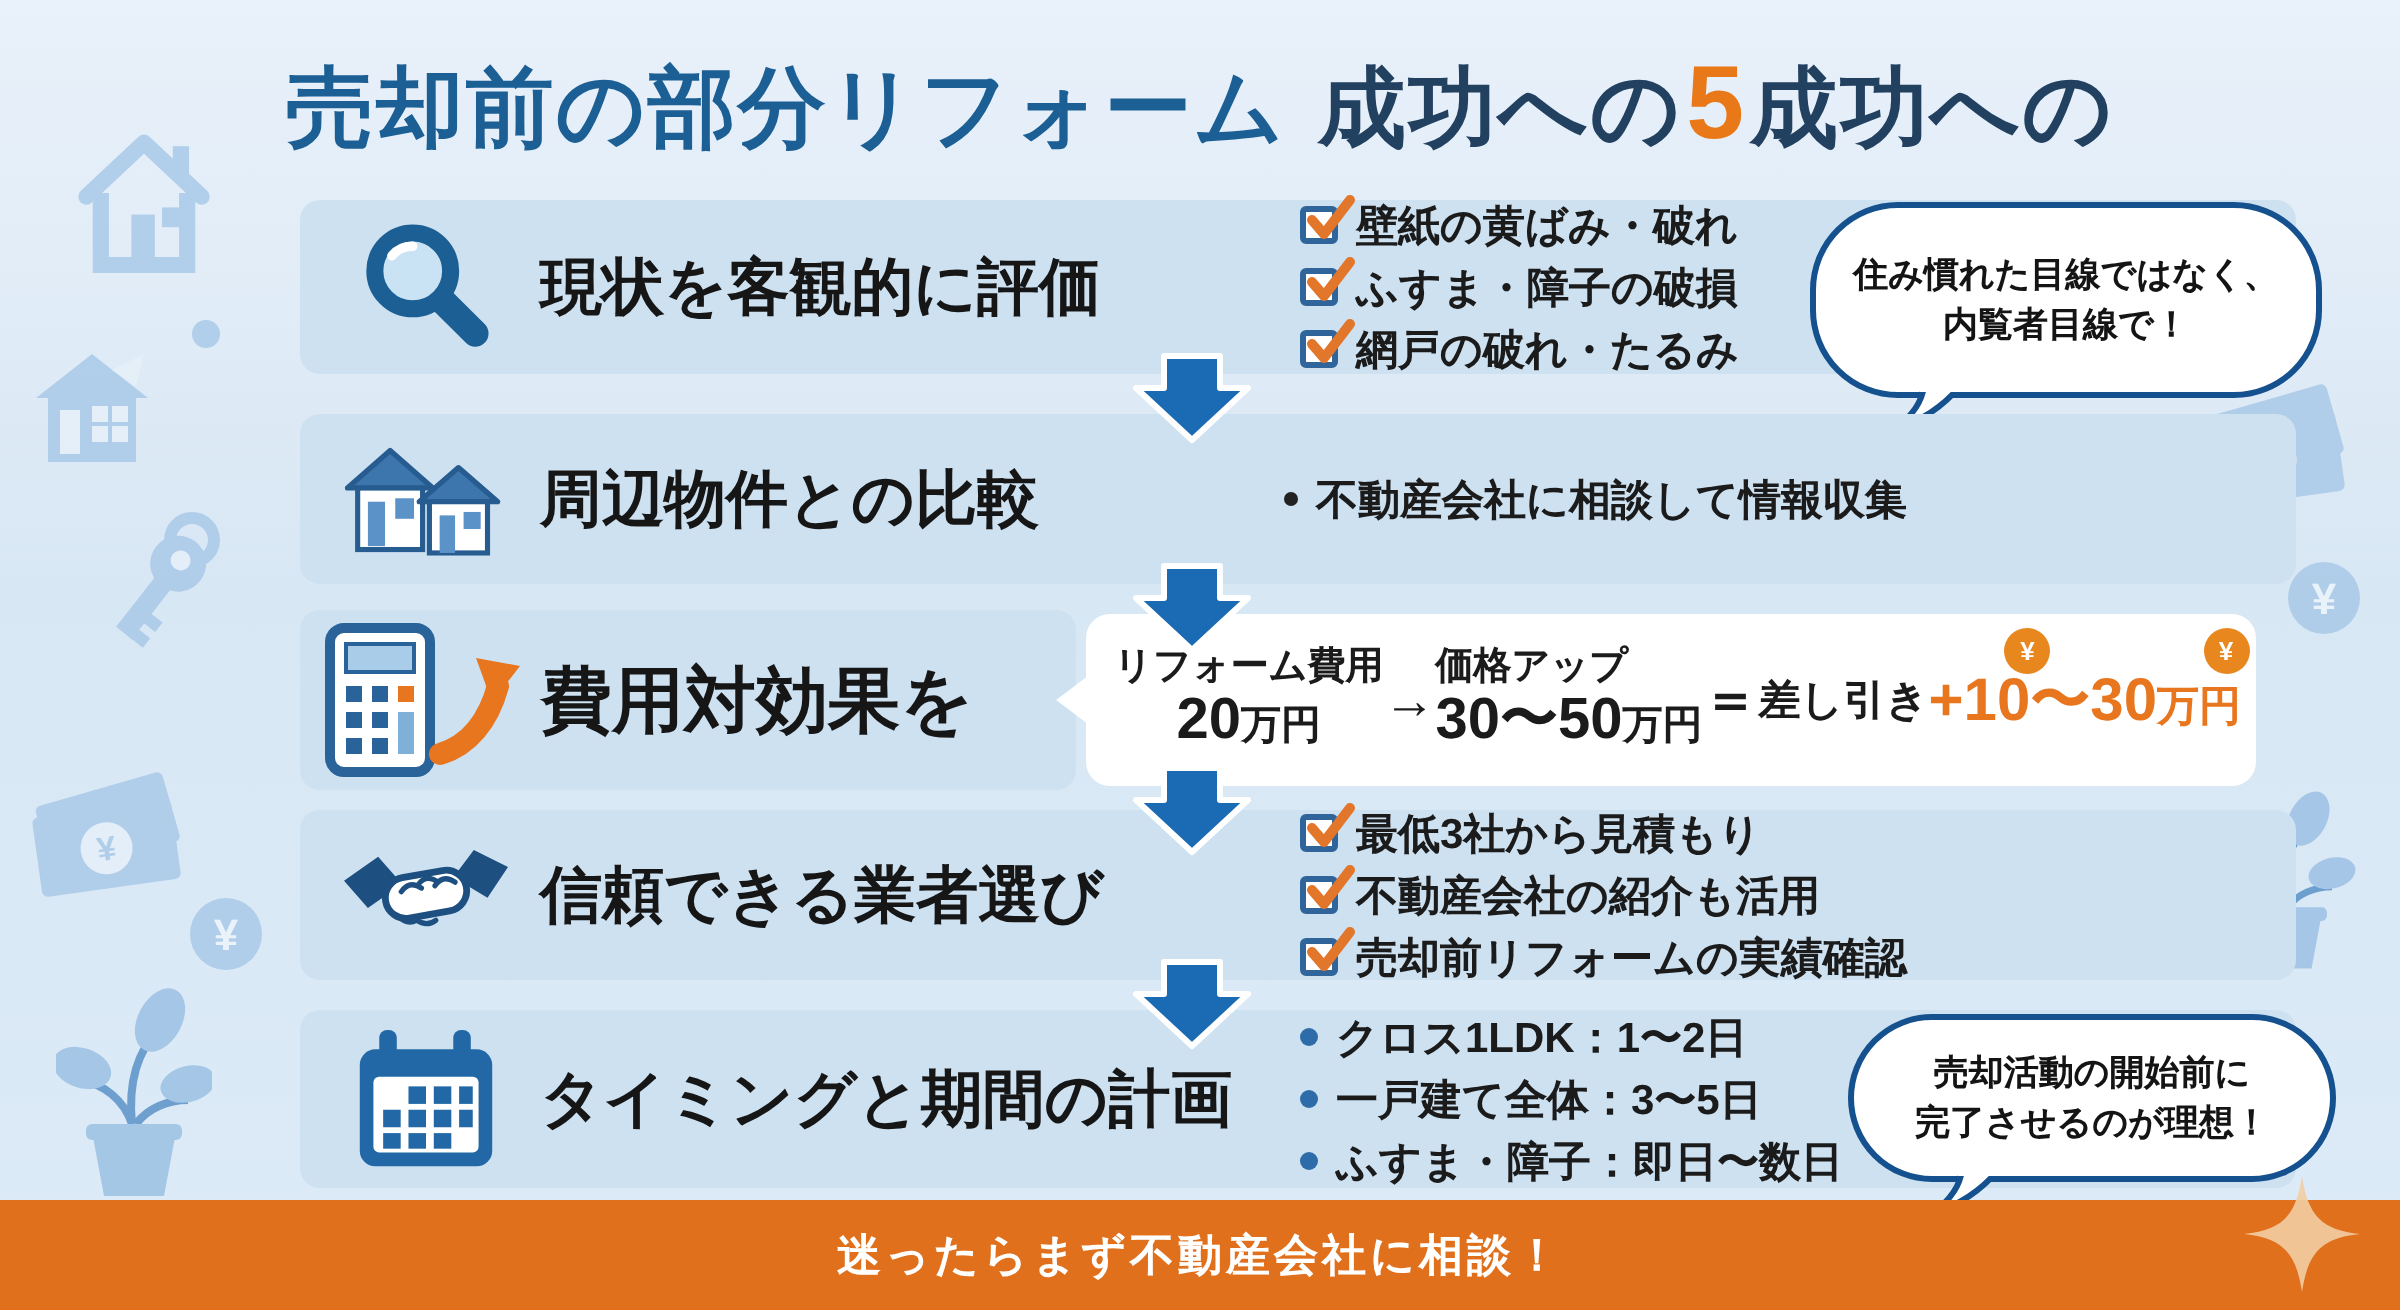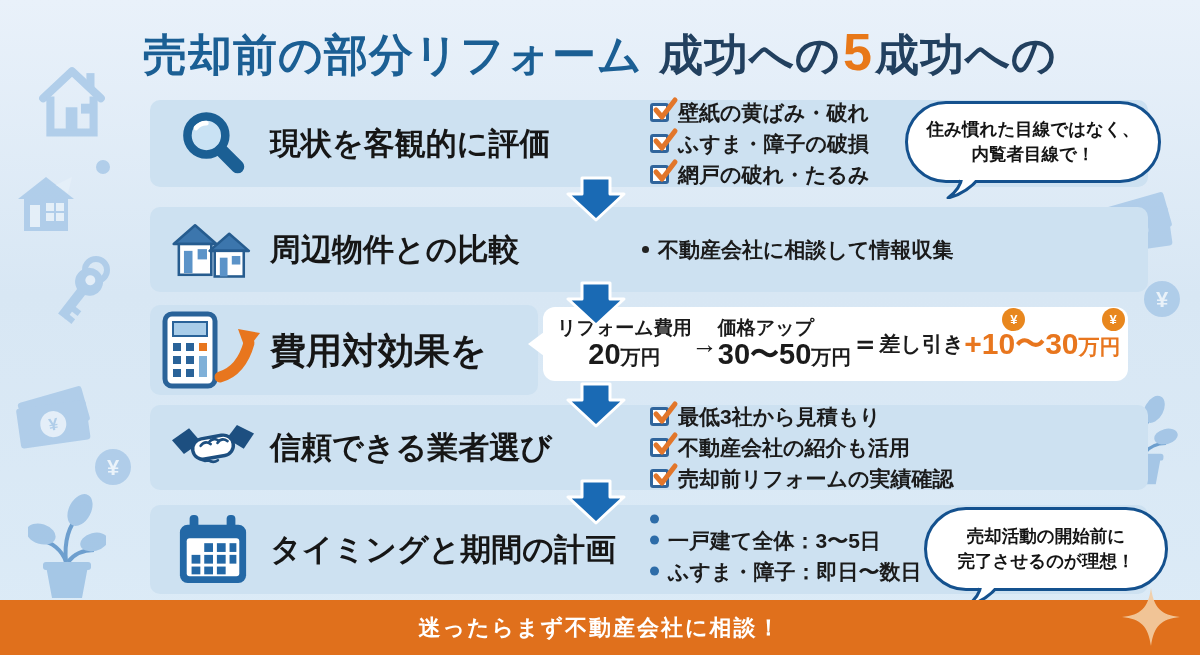--- a/index.html
+++ b/index.html
@@ -37,21 +37,21 @@
   .cbx svg { position:absolute; left:0; top:-8px; width:24px; height:24px; overflow:visible; }
   .dot { width:7px; height:7px; border-radius:50%; background:#222; flex:none; }
   .dot.blue { width:9px; height:9px; background:#2d6ca8; }
   
   .bubble { position:absolute; z-index:4; background:#fff; border:3px solid #14518e;
             border-radius:44px; display:flex; flex-direction:column; align-items:center;
             justify-content:center; text-align:center; font-size:17.5px; font-weight:bold;
             color:#141414; line-height:1.45; white-space:nowrap; }
   .bubble .tail { position:absolute; left:34px; bottom:-19px; width:40px; height:22px; }
   
-  .calc-panel { position:absolute; left:393px; top:2px; width:585px; height:74px;
+  .calc-panel { position:absolute; left:393px; top:2px; width:585px; height:86px;
                 background:#fff; border-radius:12px; display:flex; align-items:center;
                 justify-content:space-between; padding:0 16px 0 14px; z-index:2; }
   .calc-panel::before { content:""; position:absolute; left:-15px; top:50%;
                         transform:translateY(-50%); border:12px solid transparent;
                         border-right:16px solid #fff; border-left:none; }
   .calc-col { display:flex; flex-direction:column; align-items:center; line-height:1.1; }
   .calc-small { font-size:19px; font-weight:bold; color:#1b1b1b; white-space:nowrap; }
   .calc-big { font-size:29px; font-weight:bold; color:#1b1b1b; white-space:nowrap; }
   .calc-big .unit { font-size:20px; }
   .calc-arrow { font-size:26px; font-weight:bold; color:#1b1b1b; }
@@ -195,21 +195,21 @@
       </li>
       <li>
         <span class="cbx">
             <svg viewBox="0 0 24 24">
               <polyline points="3,12 9,19 22,2" fill="none" stroke="#e2762a" stroke-width="5" stroke-linecap="round" stroke-linejoin="round"></polyline>
             </svg>
           </span>
         <span>網戸の破れ・たるみ</span>
       </li>
     </ul>
-    <div class="bubble" style="left:755px;top:1px;width:256px;height:82px">
+    <div class="bubble" style="left:755px;top:1px;width:256px;height:98px">
       <div>住み慣れた目線ではなく、</div>
       <div>内覧者目線で！</div>
       <svg class="tail" viewBox="0 0 40 22">
         <path d="M6 21 C14 15 19 8 20 0 L38 0 C30 10 18 18 6 21 Z" fill="#fff" stroke="#14518e" stroke-width="3" stroke-linejoin="round"></path>
         <rect x="18" y="-3" width="22" height="6" fill="#fff"></rect>
       </svg>
     </div>
   </section>
 
   
@@ -369,20 +369,21 @@
           <rect x="16" y="55" width="9" height="8"></rect>
             <rect x="29" y="55" width="9" height="8"></rect>
             <rect x="42" y="55" width="9" height="8"></rect>
         </g>
       </svg>
     </div>
     <div class="step-label">タイミングと期間の計画</div>
     <ul class="bullets">
       <li>
           <span class="dot blue"></span>
+          <span>クロス1LDK：1〜2日</span>
         </li>
       <li>
           <span class="dot blue"></span>
           <span>一戸建て全体：3〜5日</span>
         </li>
       <li>
           <span class="dot blue"></span>
           <span>ふすま・障子：即日〜数日</span>
         </li>
     </ul>

